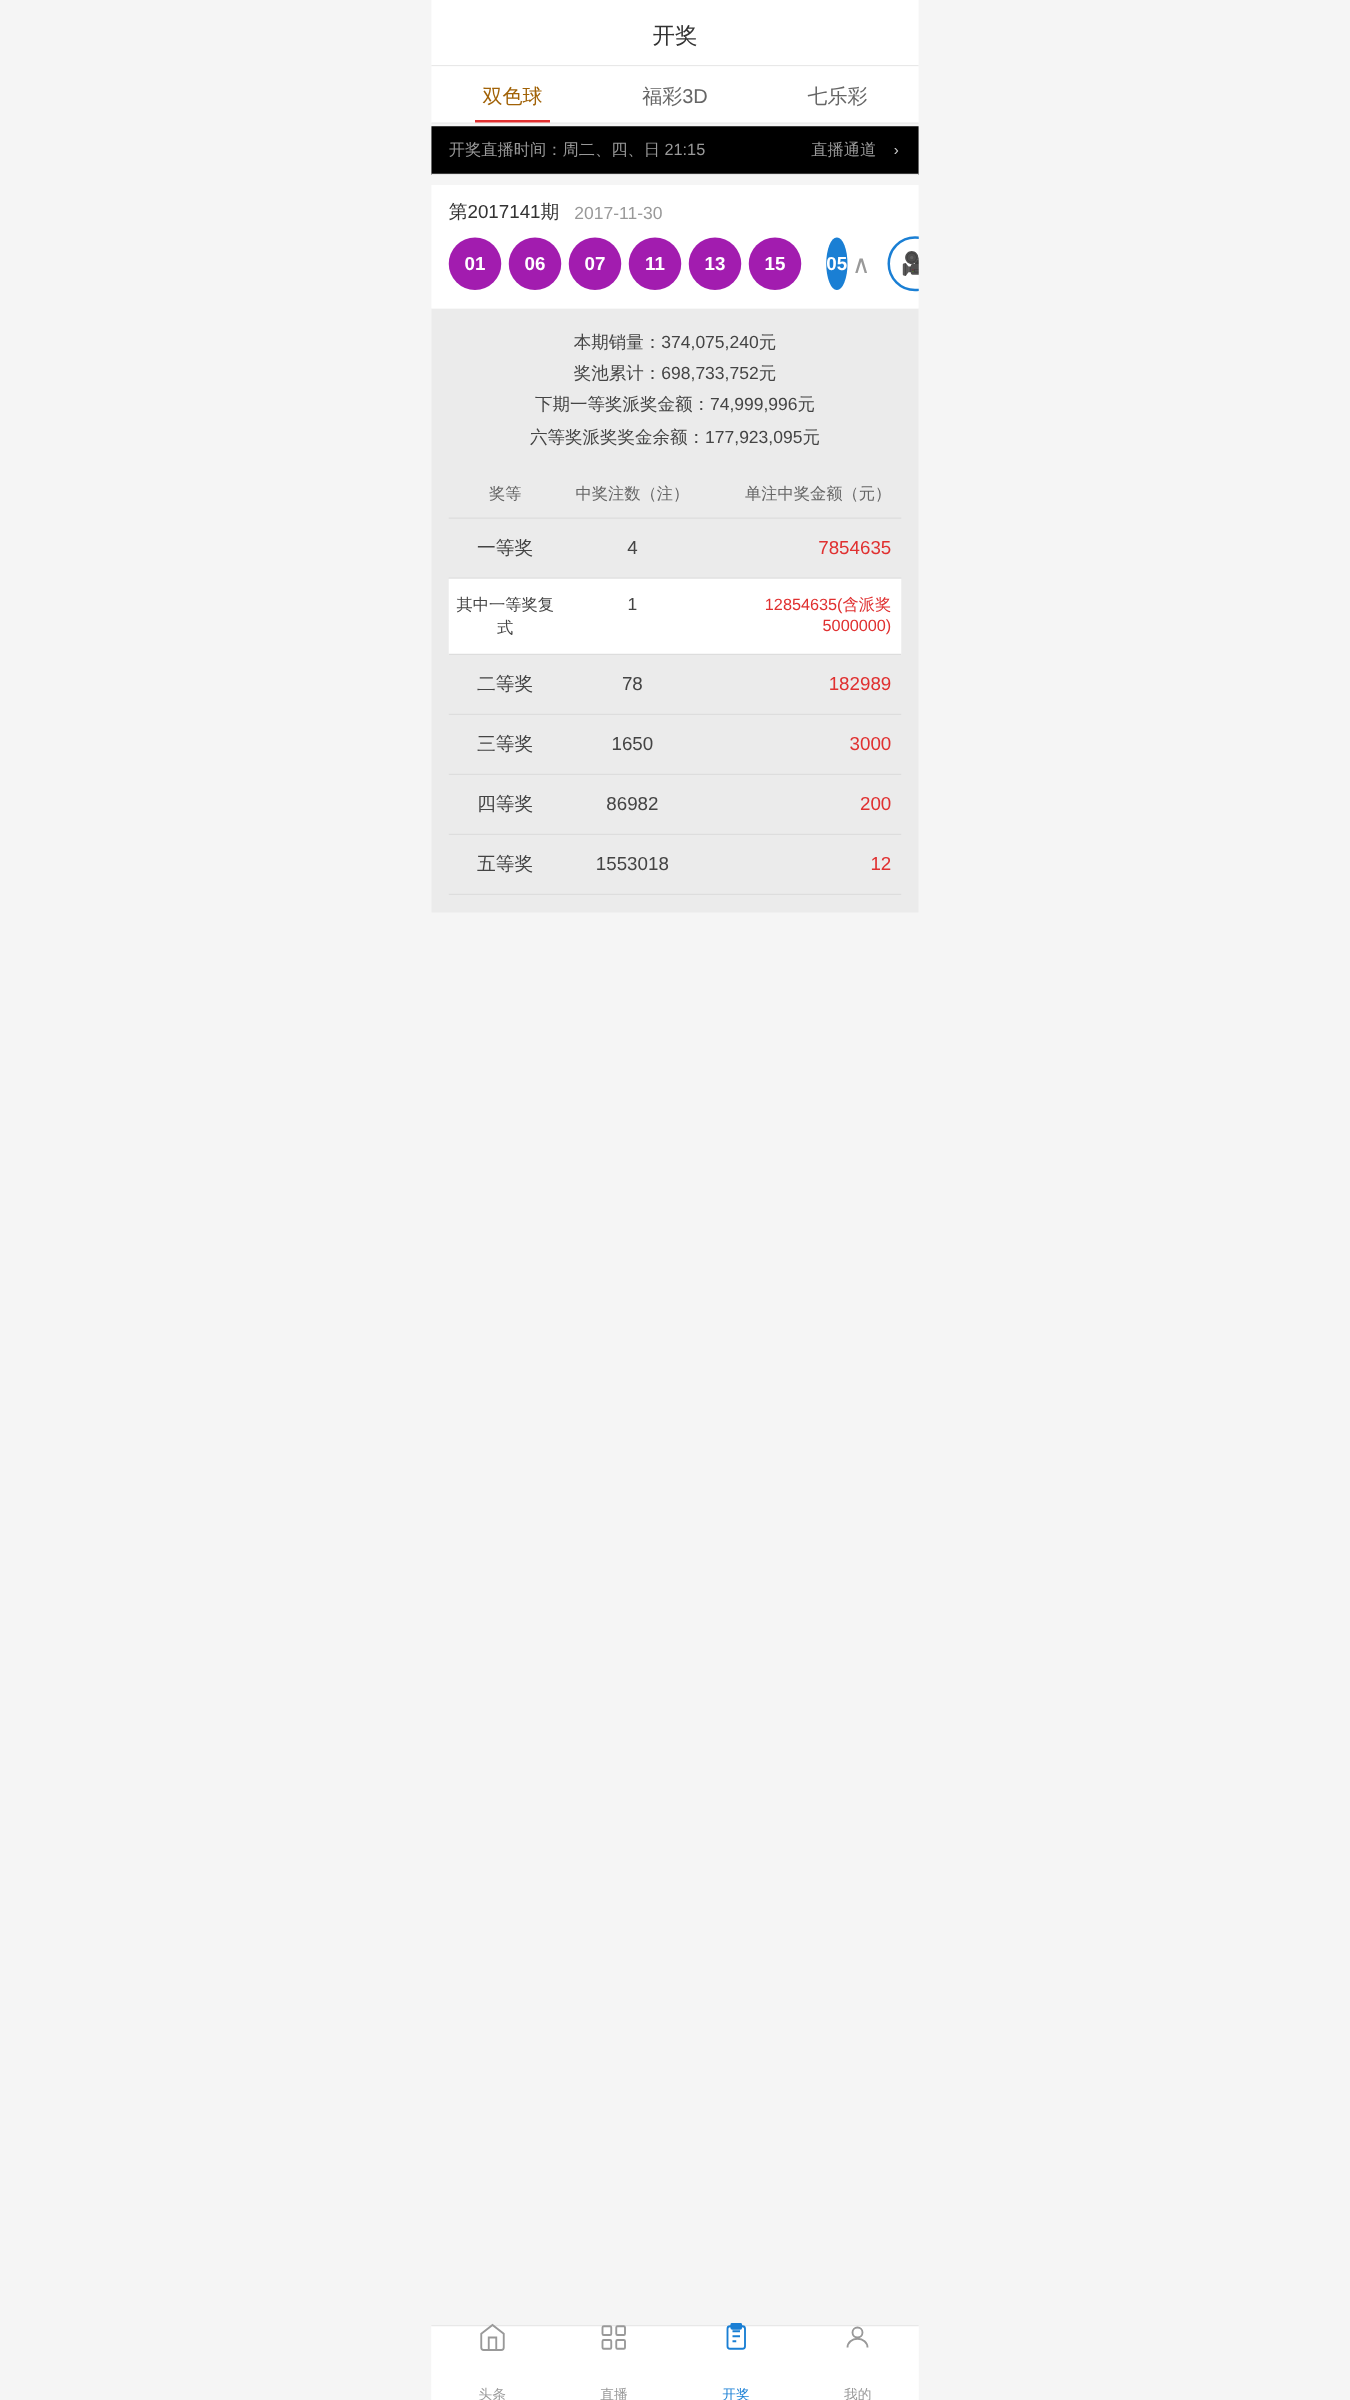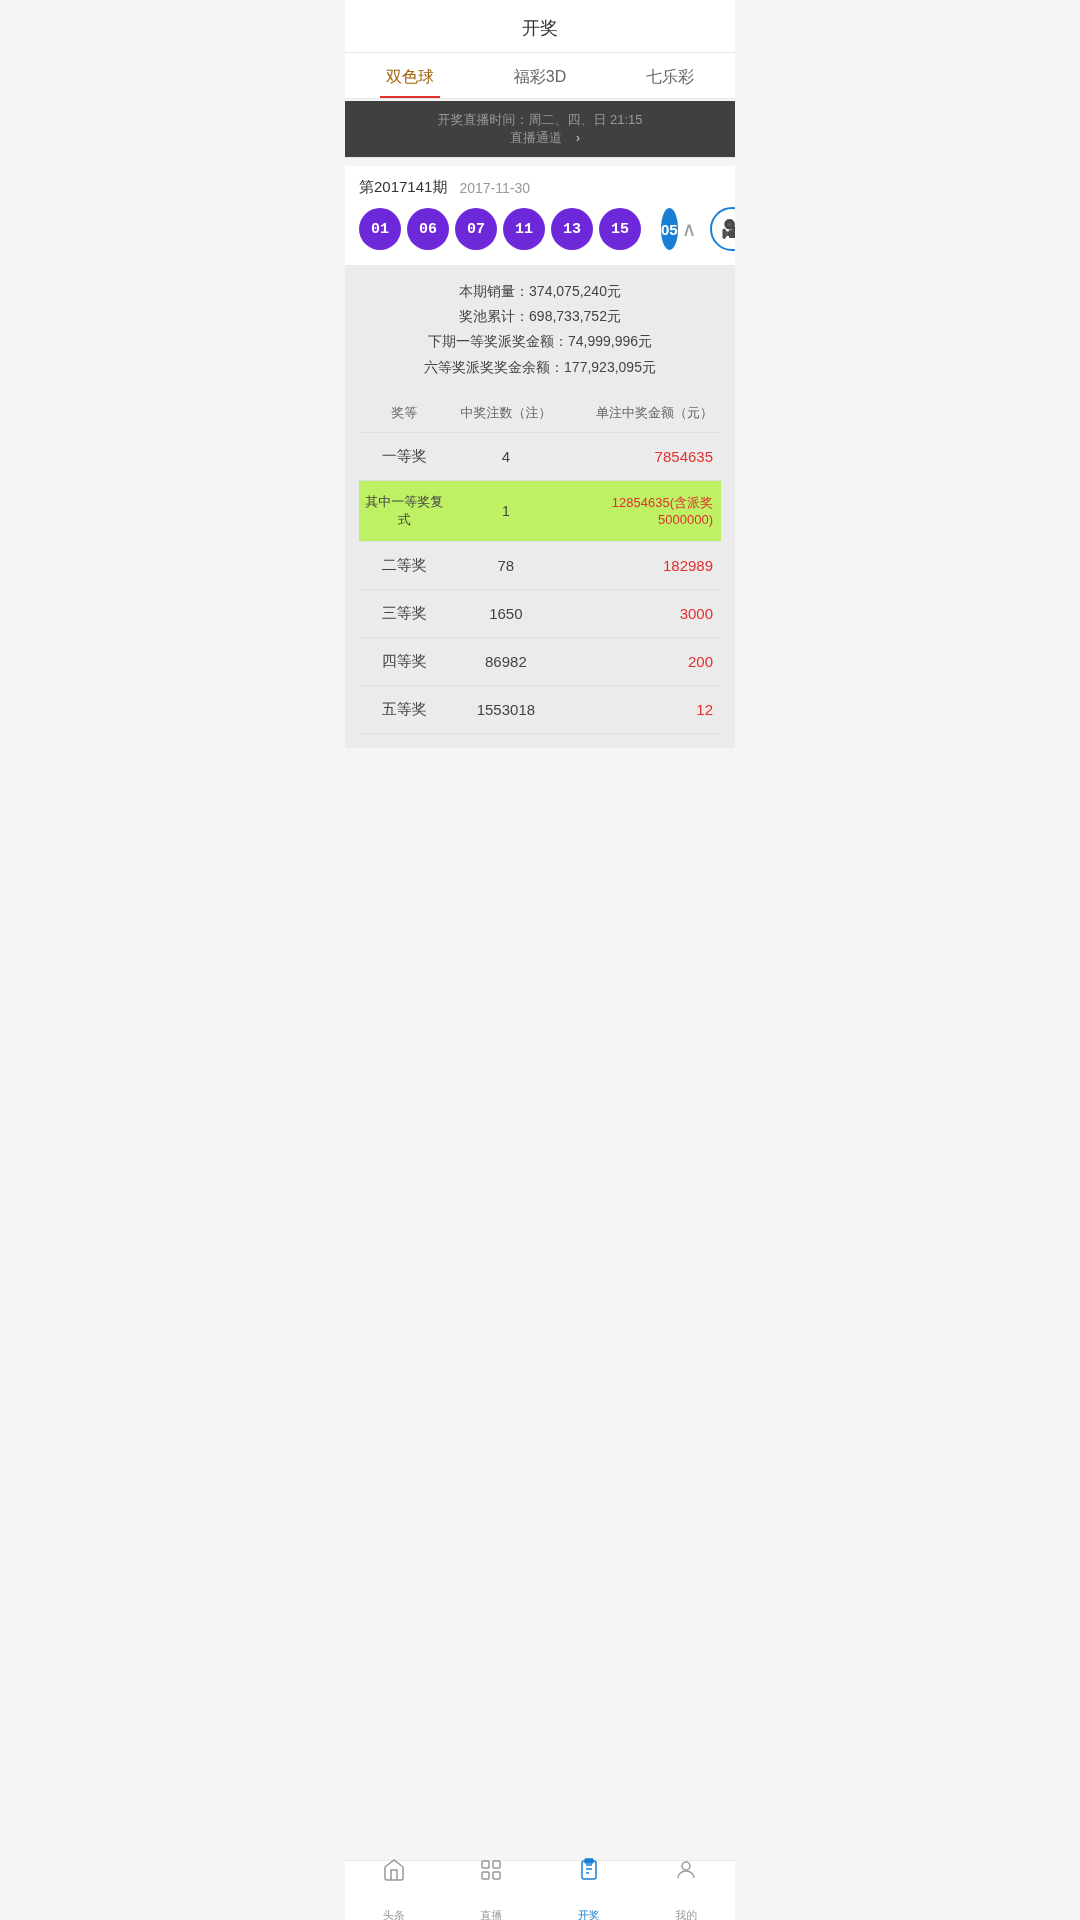--- a/index.html
+++ b/index.html
@@ -51,28 +51,27 @@
       bottom: 0;
       left: 50%;
       transform: translateX(-50%);
       width: 60px;
       height: 2px;
       background: #e03030;
     }
 
     
     .live-bar {
-      background: #404040;
+      background: #000000;
       display: flex;
       align-items: center;
       justify-content: space-between;
       padding: 10px 14px;
       margin-top: 2px;
       border-bottom: 1px solid #e8e8e8;
-      flex-direction: column;
     }
     .live-time {
       font-size: 13px;
       color: #999;
     }
     .live-channel {
       font-size: 13px;
       color: #999;
       display: flex;
       align-items: center;
@@ -122,22 +121,21 @@
       height: 42px;
       border-radius: 50%;
       display: flex;
       align-items: center;
       justify-content: center;
       font-size: 15px;
       font-weight: bold;
       color: #fff;
     }
     .ball.red {
-      background: #6d28d9;
-      font-family: Liberation Mono, monospace;
+      background: #a21caf;
     }
     .ball.blue {
       background: #1a7fd4;
     }
     .separator {
       width: 1px;
       height: 30px;
       background: #ddd;
       margin: 0 10px;
     }
@@ -209,22 +207,22 @@
       color: #e03030;
     }
     .prize-row .col-1 { text-align: center; }
     .prize-row .col-2 { text-align: center; }
     .prize-row .col-3 { text-align: right; padding-right: 8px; }
 
     .prize-sub-row {
       display: flex;
       padding: 12px 0;
       border-bottom: 1px solid #ddd;
-      align-items: center;
-      background: #bef264;
+      align-items: flex-start;
+      background: #ffffff;
     }
     .prize-sub-row .col {
       font-size: 14px;
       color: #444;
     }
     .prize-sub-row .col.amount {
       color: #e03030;
       font-size: 13px;
     }
 

